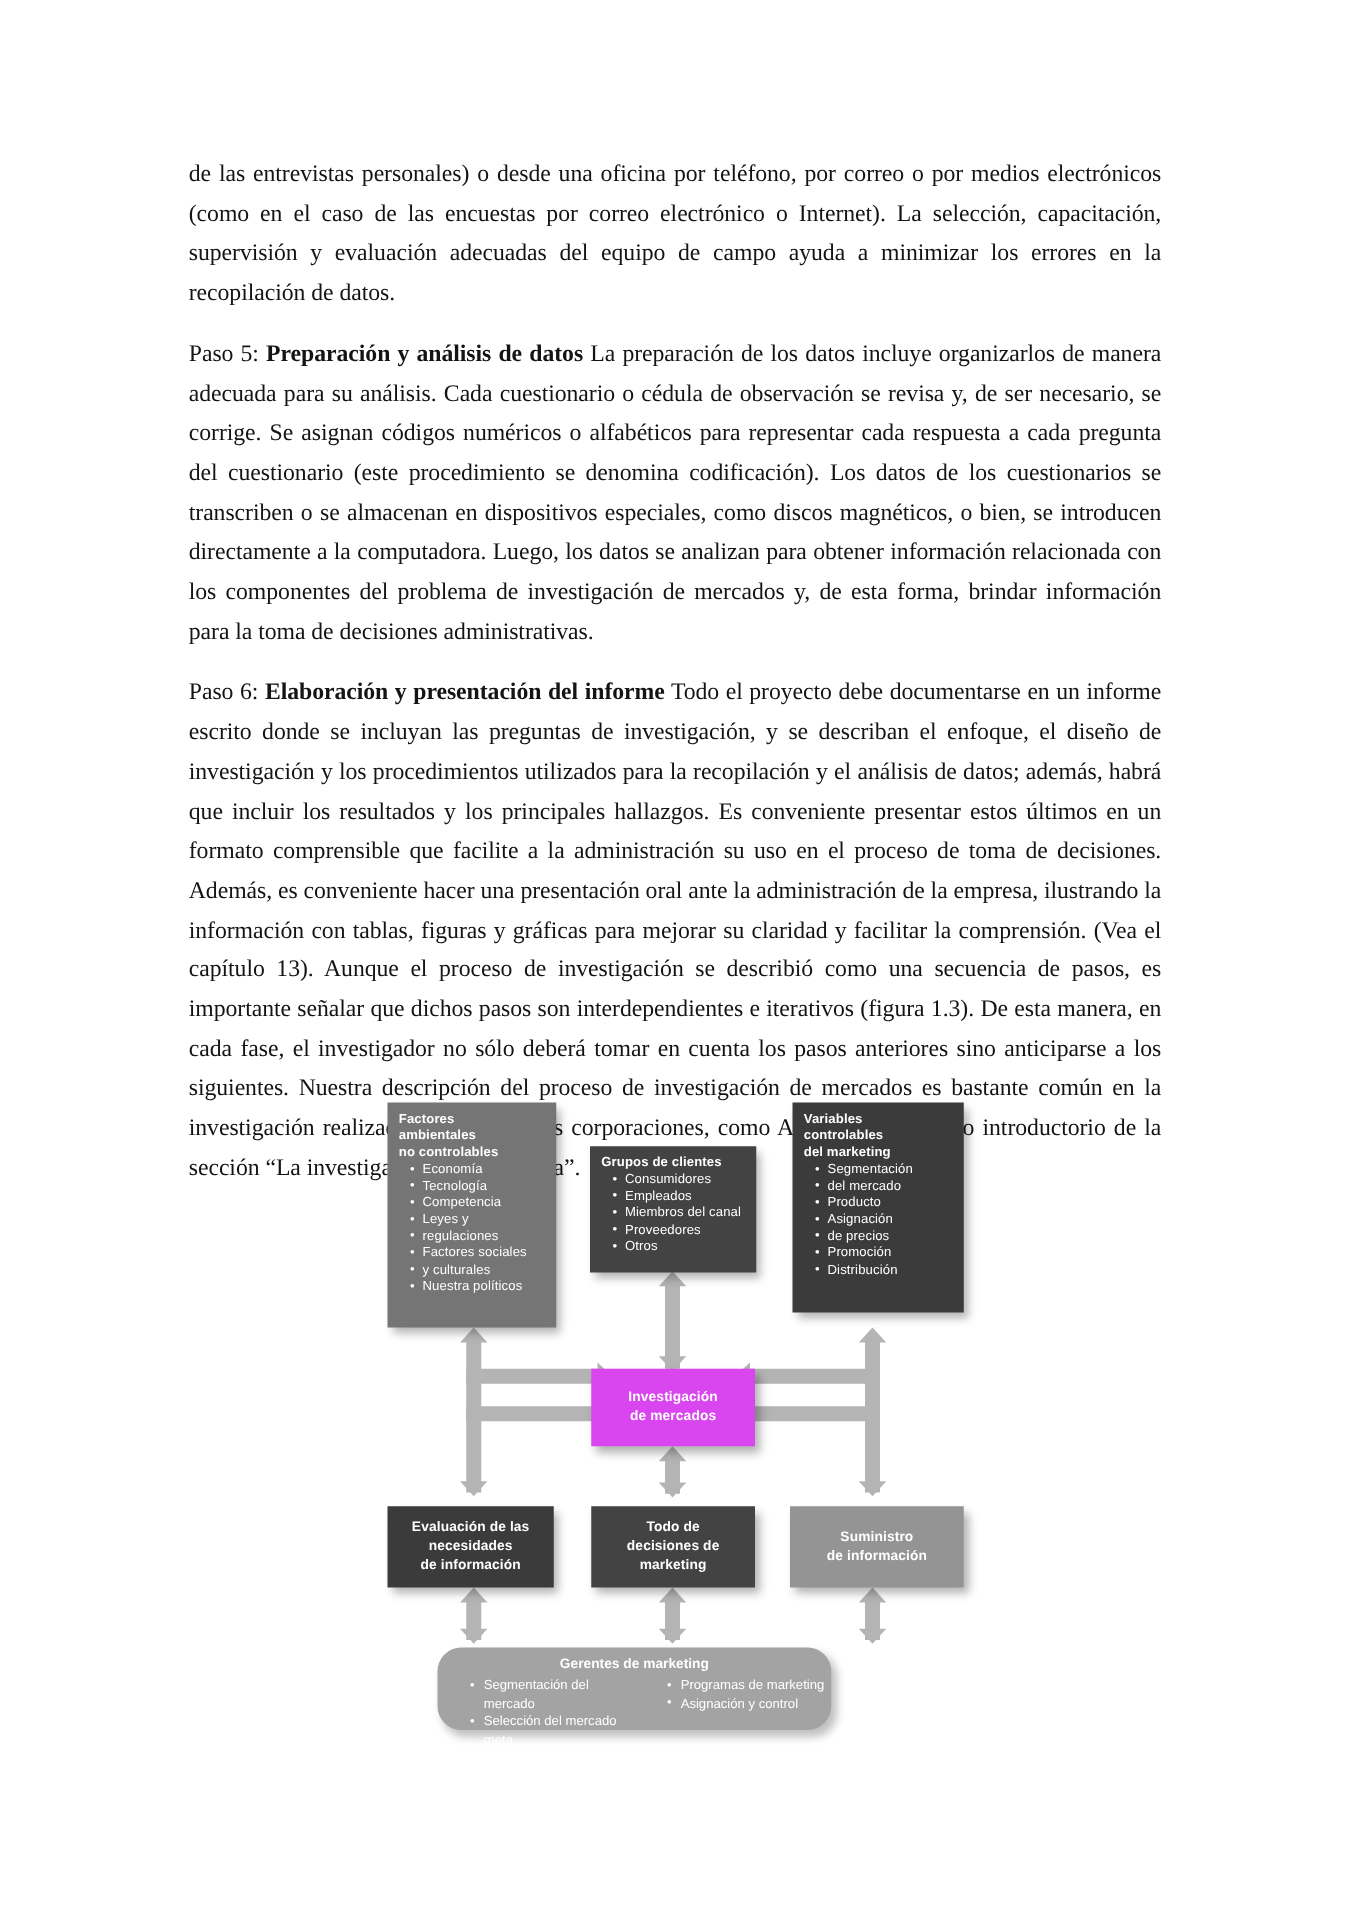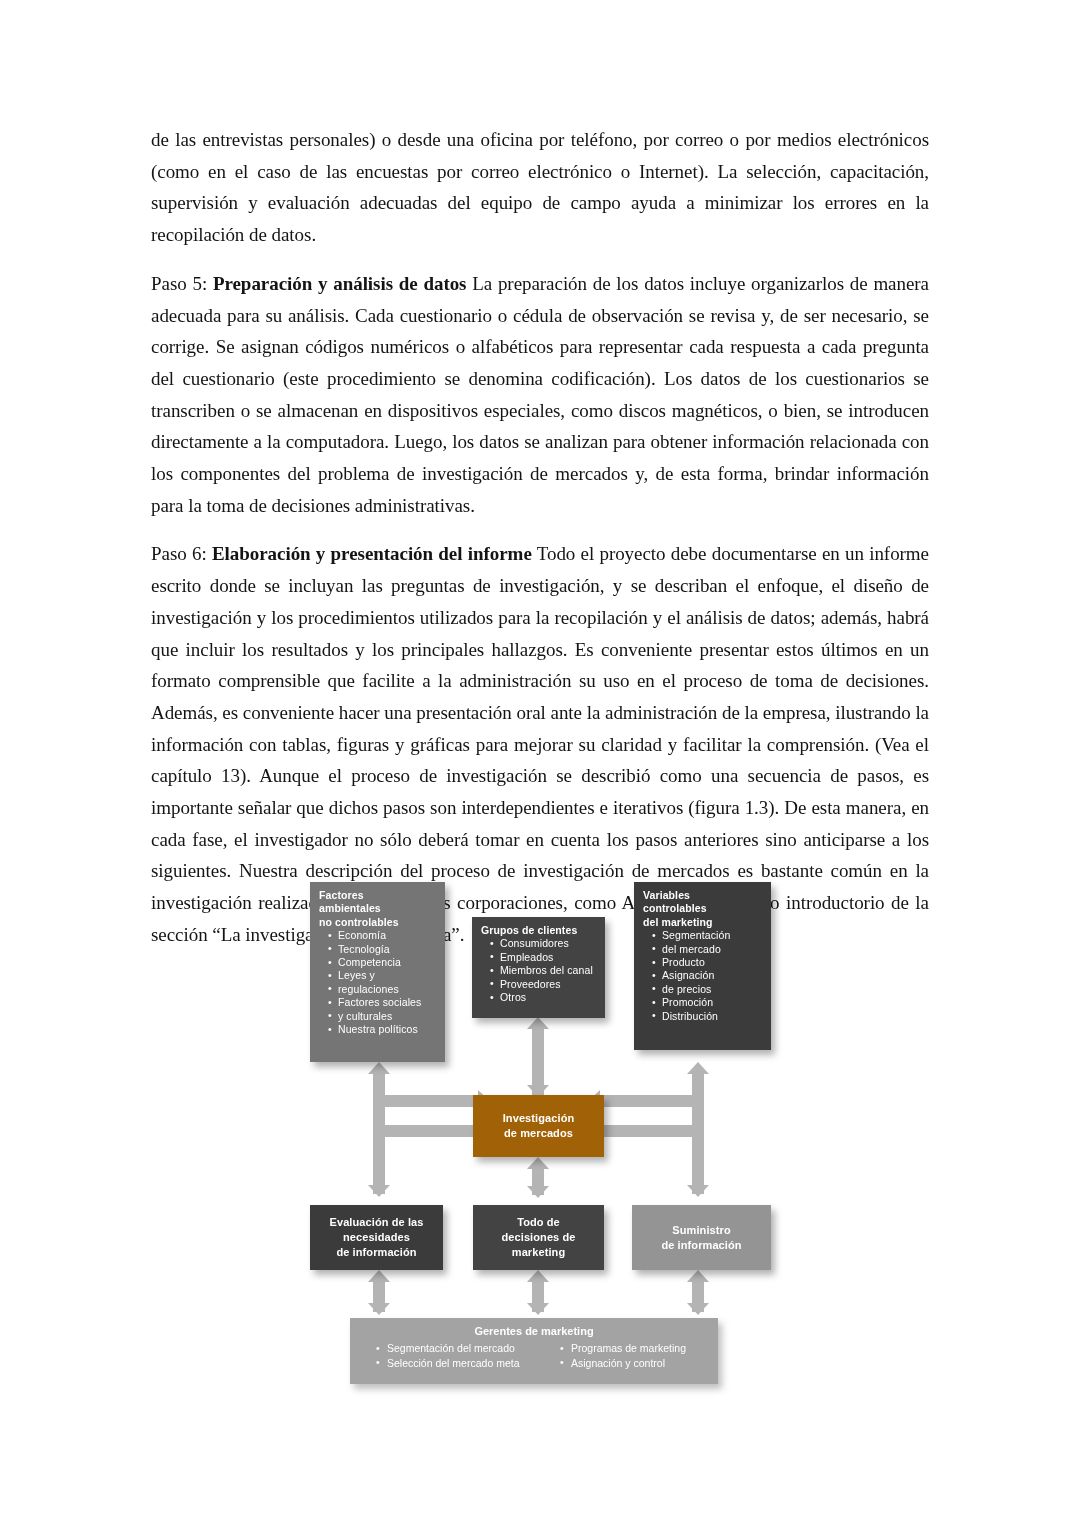--- a/index.html
+++ b/index.html
@@ -96,21 +96,21 @@
     height: 100%;
     font-weight: bold;
     font-size: 11px;
     line-height: 15px;
   }
 
   
   .tone-mid   { background: #757575; }
   .tone-dark  { background: #3b3b3b; }
   .tone-dark2 { background: #434343; }
-  .tone-grey  { background: #a16207; }
+  .tone-grey  { background: #d946ef; }
   .tone-light { background: #949494; }
 
   
   .arrow-shaft-v, .arrow-shaft-h {
     position: absolute;
     background: #b4b4b4;
   }
   .arrow-head {
     position: absolute;
     width: 0; height: 0;
@@ -289,21 +289,21 @@
 
     <div class="dbox tone-light" style="left:332px; top:330px; width:139px; height:65px;">
       <div class="center-label">
         <div>
           <div>Suministro</div>
           <div>de información</div>
         </div>
       </div>
     </div>
 
-    <div class="panel-bottom" style="left:50px; top:443px; width:368px; height:66px;">
+    <div class="panel-bottom" style="left:50px; top:443px; width:315px; height:66px;border-radius:19px;">
       <div class="ptitle">Gerentes de marketing</div>
       <div class="pcols">
         <div class="pcol">
           <div>Segmentación del mercado</div>
           <div>Selección del mercado meta</div>
         </div>
         <div class="pcol">
           <div>Programas de marketing</div>
           <div>Asignación y control</div>
         </div>

